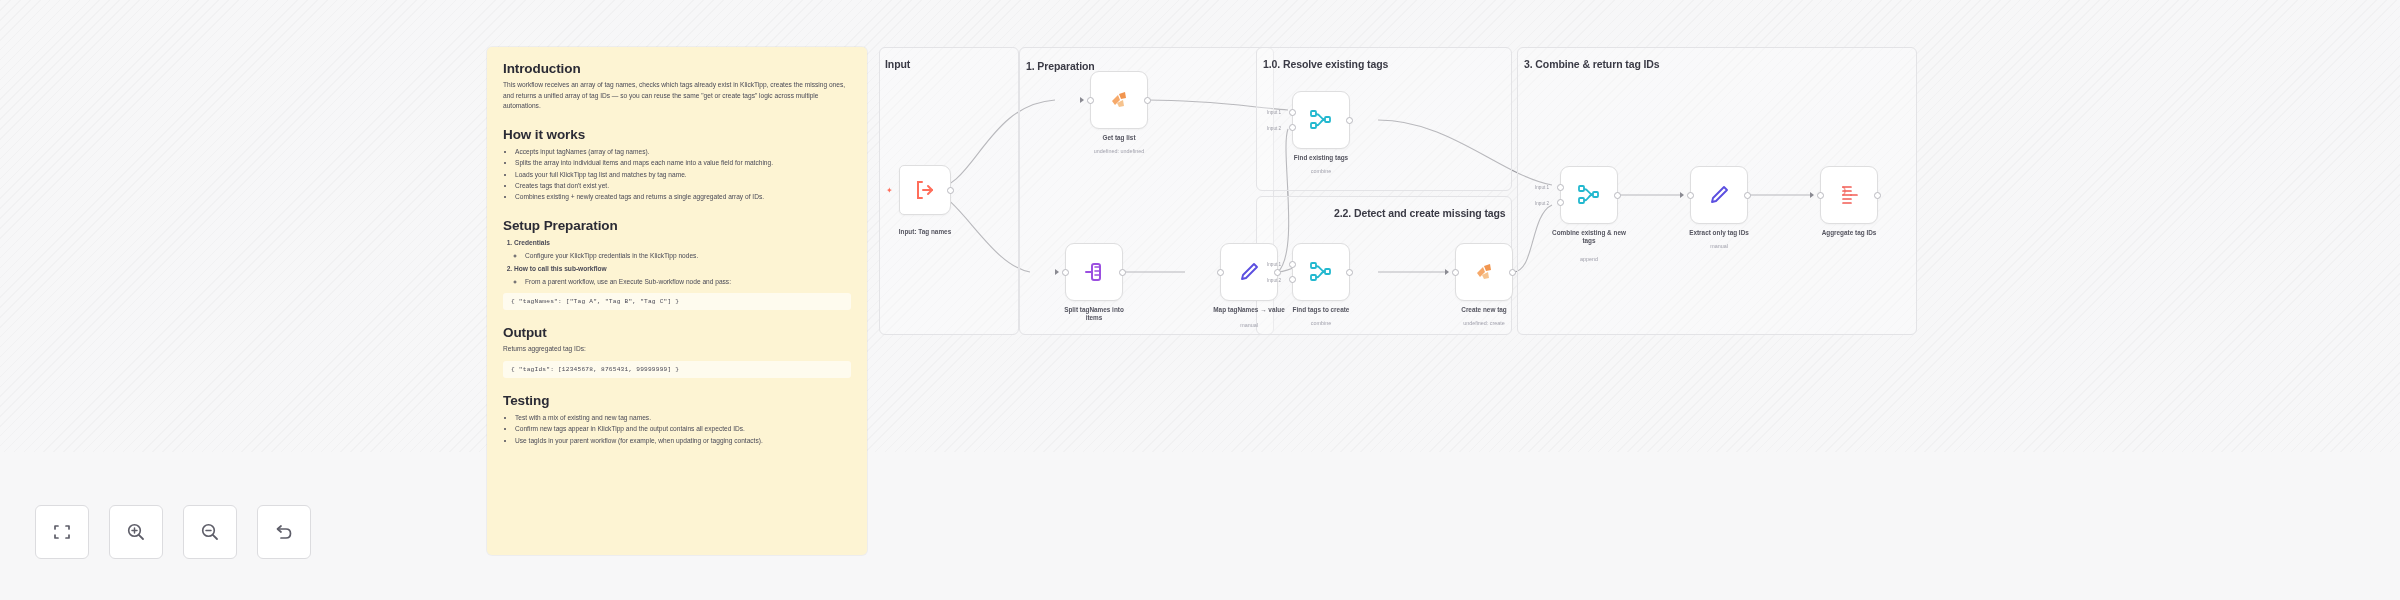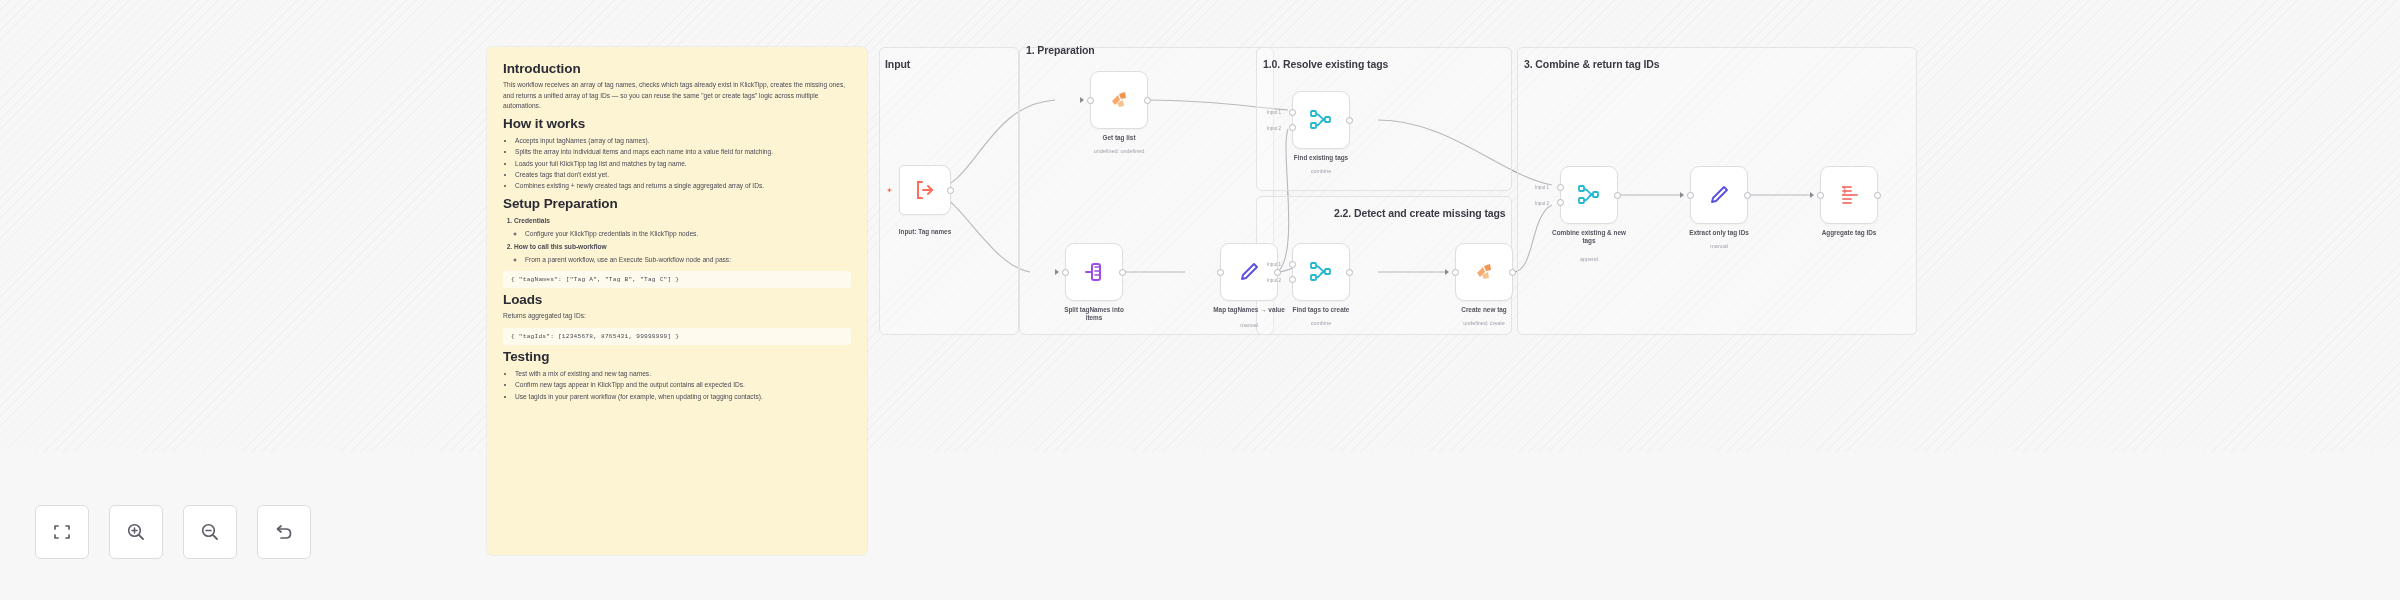--- a/index.html
+++ b/index.html
@@ -30,21 +30,21 @@
     overflow: hidden;
     box-shadow: 0 0 0 1px rgba(0,0,0,0.04);
   }
   .sticky h2 {
     font-size: 13.5px;
     font-weight: 700;
     color: #2b2b35;
     margin-bottom: 4px;
     letter-spacing: -0.1px;
   }
-  .sticky h2.spaced { margin-top: 4px; }
+  .sticky h2.spaced { margin-top: 15px; }
   .sticky p {
     font-size: 6.6px;
     line-height: 1.62;
     color: #4a4a57;
     margin-bottom: 2px;
   }
   .sticky ul {
     margin: 2px 0 2px 12px;
     padding: 0;
   }
@@ -253,37 +253,37 @@
       </li>
       <li>
         <span>How to call this sub-workflow</span>
         <ul>
           <li>From a parent workflow, use an Execute Sub-workflow node and pass:</li>
         </ul>
       </li>
     </ol>
     <div class="codeblock">{ "tagNames": ["Tag A", "Tag B", "Tag C"] }</div>
 
-    <h2 class="spaced">Loads</h2>
+    <h2 class="spaced">Output</h2>
     <p>Returns aggregated tag IDs:</p>
     <div class="codeblock">{ "tagIds": [12345678, 8765431, 99999999] }</div>
 
     <h2 class="spaced" style="">Testing</h2>
     <ul>
       <li>Test with a mix of existing and new tag names.</li>
       <li>Confirm new tags appear in KlickTipp and the output contains all expected IDs.</li>
       <li>Use tagIds in your parent workflow (for example, when updating or tagging contacts).</li>
     </ul>
   </div>
 
   <div class="group" style="left:879px; top:47px; width:140px; height:288px;"></div>
   <div class="group-title" style="left:885px; top:58px;">Input</div>
 
   <div class="group" style="left:1019px; top:47px; width:255px; height:288px;"></div>
-  <div class="group-title" style="left:1026px; top:44px;">1. Preparation</div>
+  <div class="group-title" style="left:1026px; top:60px;">1. Preparation</div>
 
   <div class="group" style="left:1256px; top:47px; width:256px; height:144px;"></div>
   <div class="group-title" style="left:1263px; top:58px;">1.0. Resolve existing tags</div>
 
   <div class="group" style="left:1256px; top:196px; width:256px; height:139px;"></div>
   <div class="group-title" style="left:1334px; top:207px;">2.2. Detect and create missing tags</div>
 
   <div class="group" style="left:1517px; top:47px; width:400px; height:288px;"></div>
   <div class="group-title" style="left:1524px; top:58px;">3. Combine &amp; return tag IDs</div>
 

